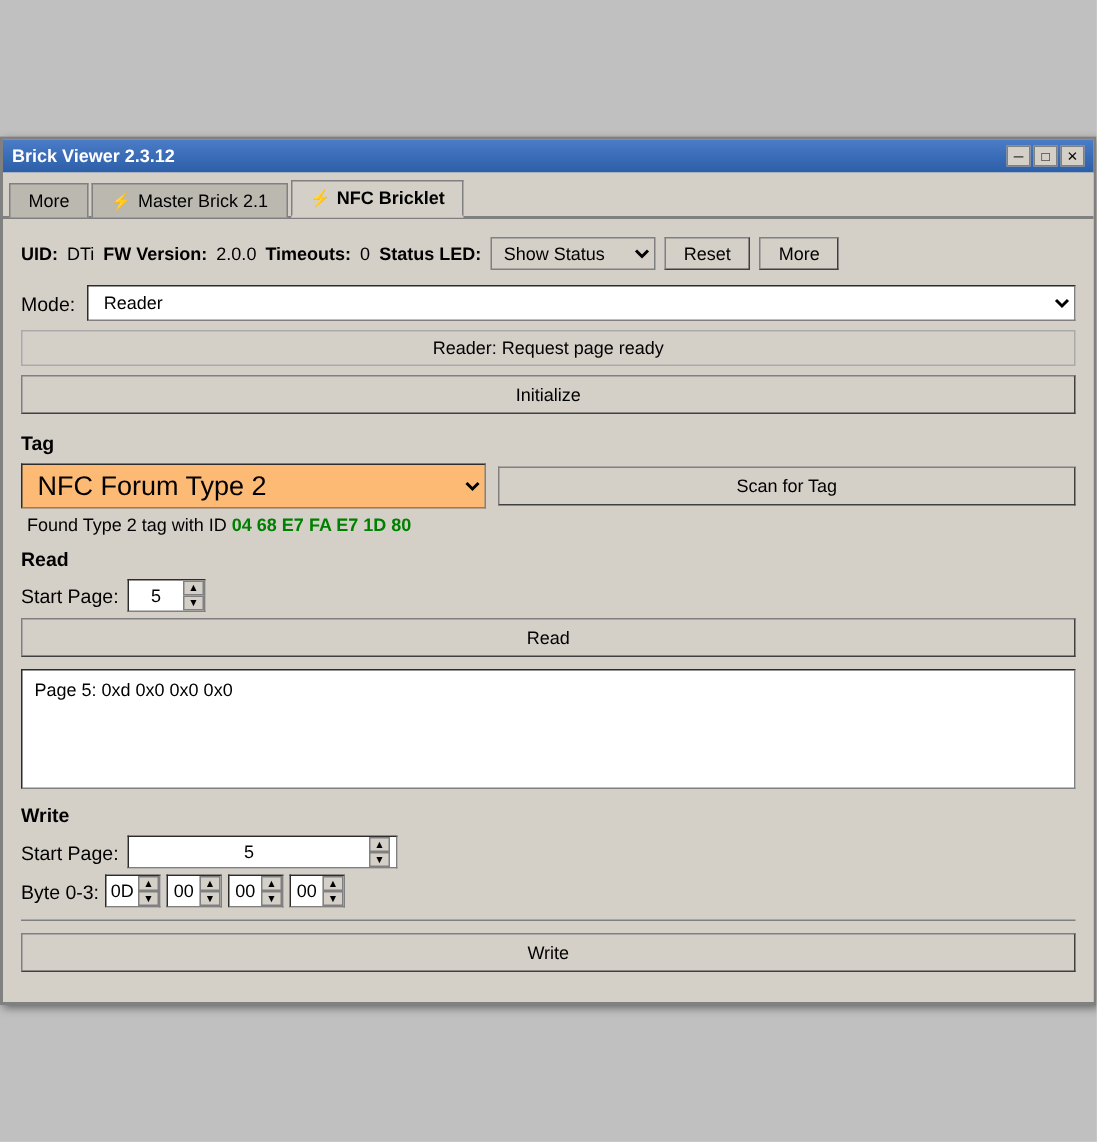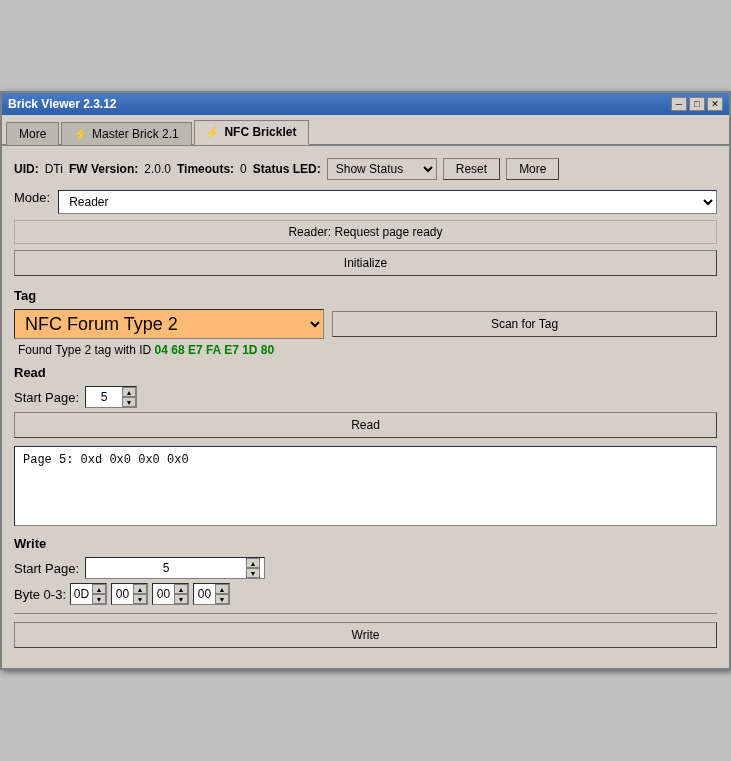--- a/index.html
+++ b/index.html
@@ -100,20 +100,21 @@
       font-size: 12px;
       cursor: pointer;
     }
     .main-panel {
       background: #d4d0c8;
       padding: 4px;
       margin-top: 2px;
     }
     .mode-row {
       display: flex;
+      align-items: center;
       gap: 8px;
       margin-bottom: 6px;
     }
     .mode-select {
       flex: 1;
       padding: 3px 6px;
       background: #ffffff;
       border: 1px inset #808080;
       font-size: 12px;
     }
@@ -217,21 +218,21 @@
       justify-content: center;
       line-height: 1;
       padding: 0;
     }
     .read-output {
       width: 100%;
       height: 80px;
       background: #ffffff;
       border: 1px inset #808080;
       padding: 6px 8px;
-      font-family: Liberation Mono, monospace;
+      font-family: Liberation Sans, sans-serif;
       font-size: 12px;
       resize: none;
       overflow-y: auto;
       margin-bottom: 10px;
     }
     .write-section { margin-bottom: 8px; }
     .write-row {
       display: flex;
       align-items: center;
       gap: 6px;

